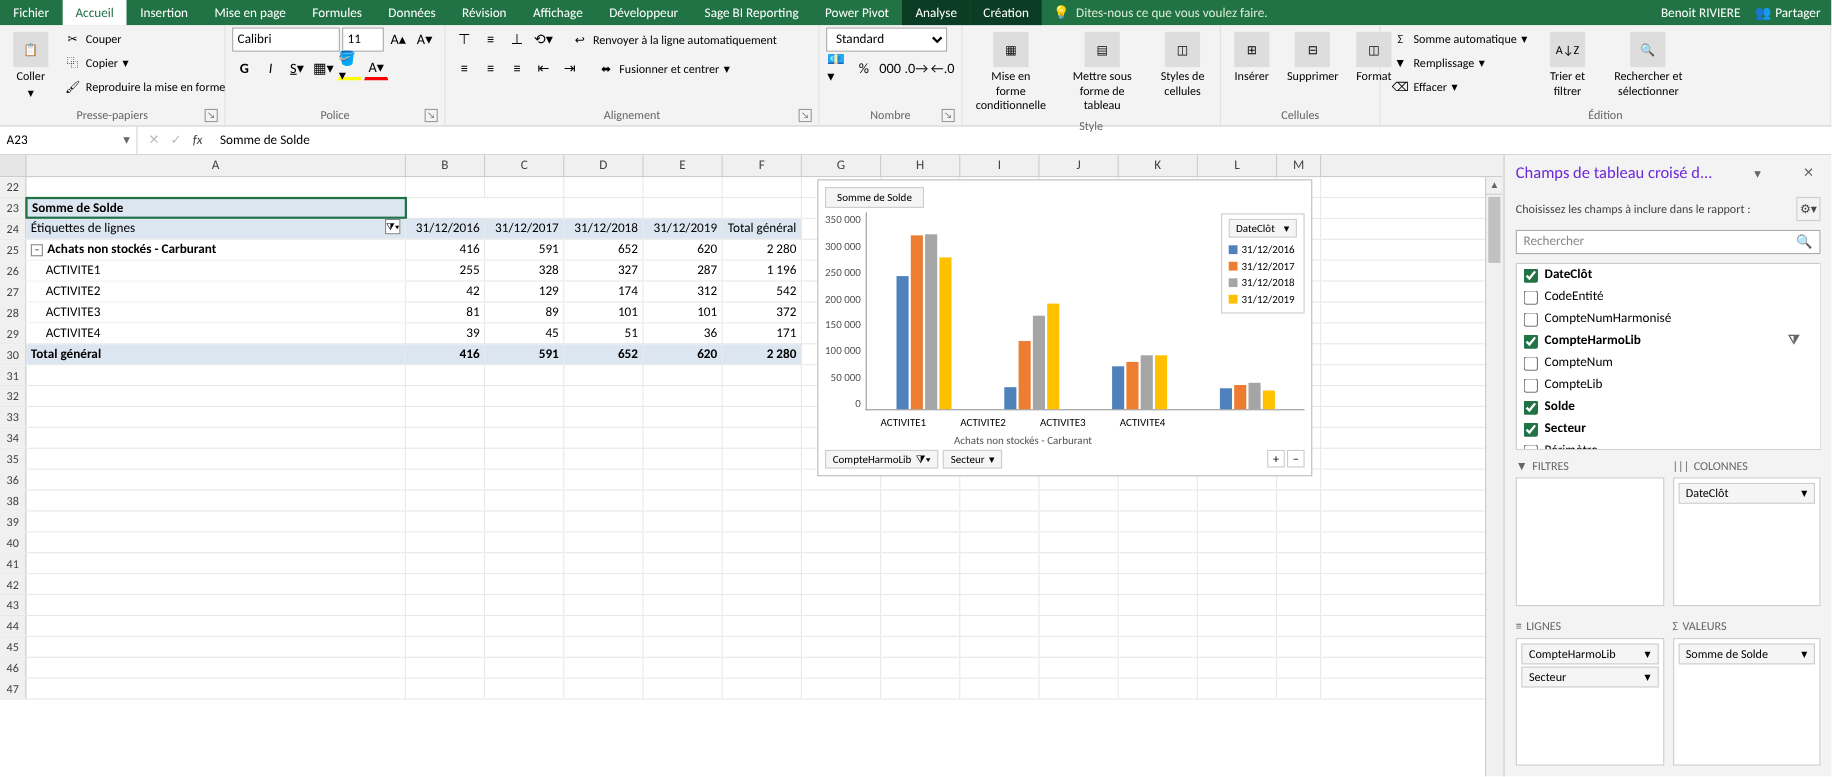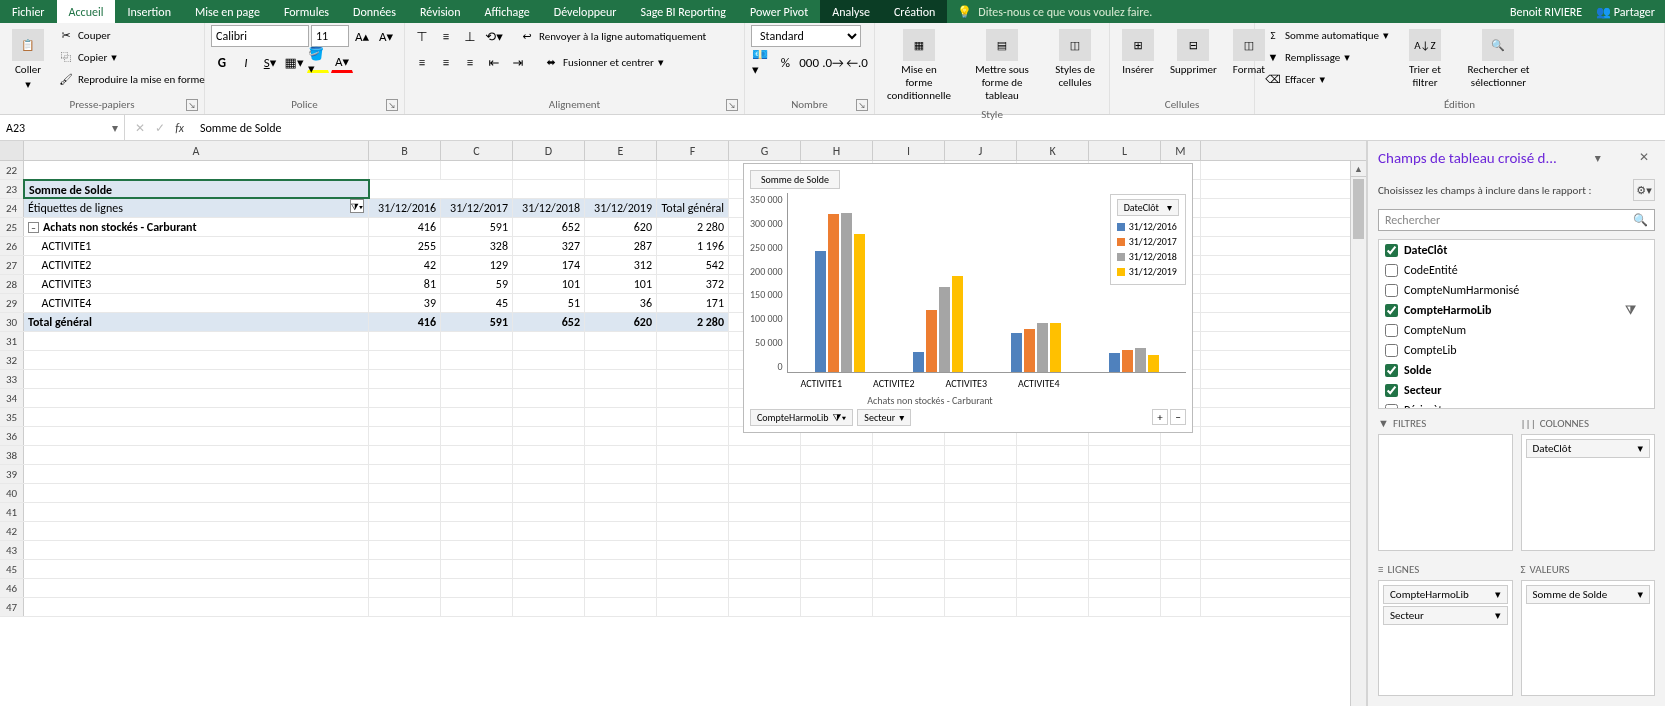--- a/index.html
+++ b/index.html
@@ -398,21 +398,21 @@
           <div class="cell " style="width: 72px;"></div>
           <div class="cell " style="width: 72px;"></div>
           <div class="cell " style="width: 72px;"></div>
           <div class="cell " style="width: 72px;"></div>
           <div class="cell " style="width: 40px;"></div>
         </div>
         <div class="row">
           <div class="rh">28</div>
           <div class="cell pvt-data" style="width: 345px;">&nbsp;&nbsp;&nbsp;&nbsp;&nbsp;ACTIVITE3</div>
           <div class="cell num" style="width: 72px;">81</div>
-          <div class="cell num" style="width: 72px;">59</div>
+          <div class="cell num" style="width: 72px;">89</div>
           <div class="cell num" style="width: 72px;">101</div>
           <div class="cell num" style="width: 72px;">101</div>
           <div class="cell num" style="width: 72px;">372</div>
           <div class="cell " style="width: 72px;"></div>
           <div class="cell " style="width: 72px;"></div>
           <div class="cell " style="width: 72px;"></div>
           <div class="cell " style="width: 72px;"></div>
           <div class="cell " style="width: 72px;"></div>
           <div class="cell " style="width: 72px;"></div>
           <div class="cell " style="width: 40px;"></div>
@@ -620,20 +620,36 @@
           <div class="cell " style="width: 72px;"></div>
           <div class="cell " style="width: 72px;"></div>
           <div class="cell " style="width: 72px;"></div>
           <div class="cell " style="width: 72px;"></div>
           <div class="cell " style="width: 72px;"></div>
           <div class="cell " style="width: 72px;"></div>
           <div class="cell " style="width: 40px;"></div>
         </div>
         <div class="row">
           <div class="rh">43</div>
+          <div class="cell " style="width: 345px;"></div>
+          <div class="cell " style="width: 72px;"></div>
+          <div class="cell " style="width: 72px;"></div>
+          <div class="cell " style="width: 72px;"></div>
+          <div class="cell " style="width: 72px;"></div>
+          <div class="cell " style="width: 72px;"></div>
+          <div class="cell " style="width: 72px;"></div>
+          <div class="cell " style="width: 72px;"></div>
+          <div class="cell " style="width: 72px;"></div>
+          <div class="cell " style="width: 72px;"></div>
+          <div class="cell " style="width: 72px;"></div>
+          <div class="cell " style="width: 72px;"></div>
+          <div class="cell " style="width: 40px;"></div>
+        </div>
+        <div class="row">
+          <div class="rh">44</div>
           <div class="cell " style="width: 345px;"></div>
           <div class="cell " style="width: 72px;"></div>
           <div class="cell " style="width: 72px;"></div>
           <div class="cell " style="width: 72px;"></div>
           <div class="cell " style="width: 72px;"></div>
           <div class="cell " style="width: 72px;"></div>
           <div class="cell " style="width: 72px;"></div>
           <div class="cell " style="width: 72px;"></div>
           <div class="cell " style="width: 72px;"></div>
           <div class="cell " style="width: 72px;"></div>

